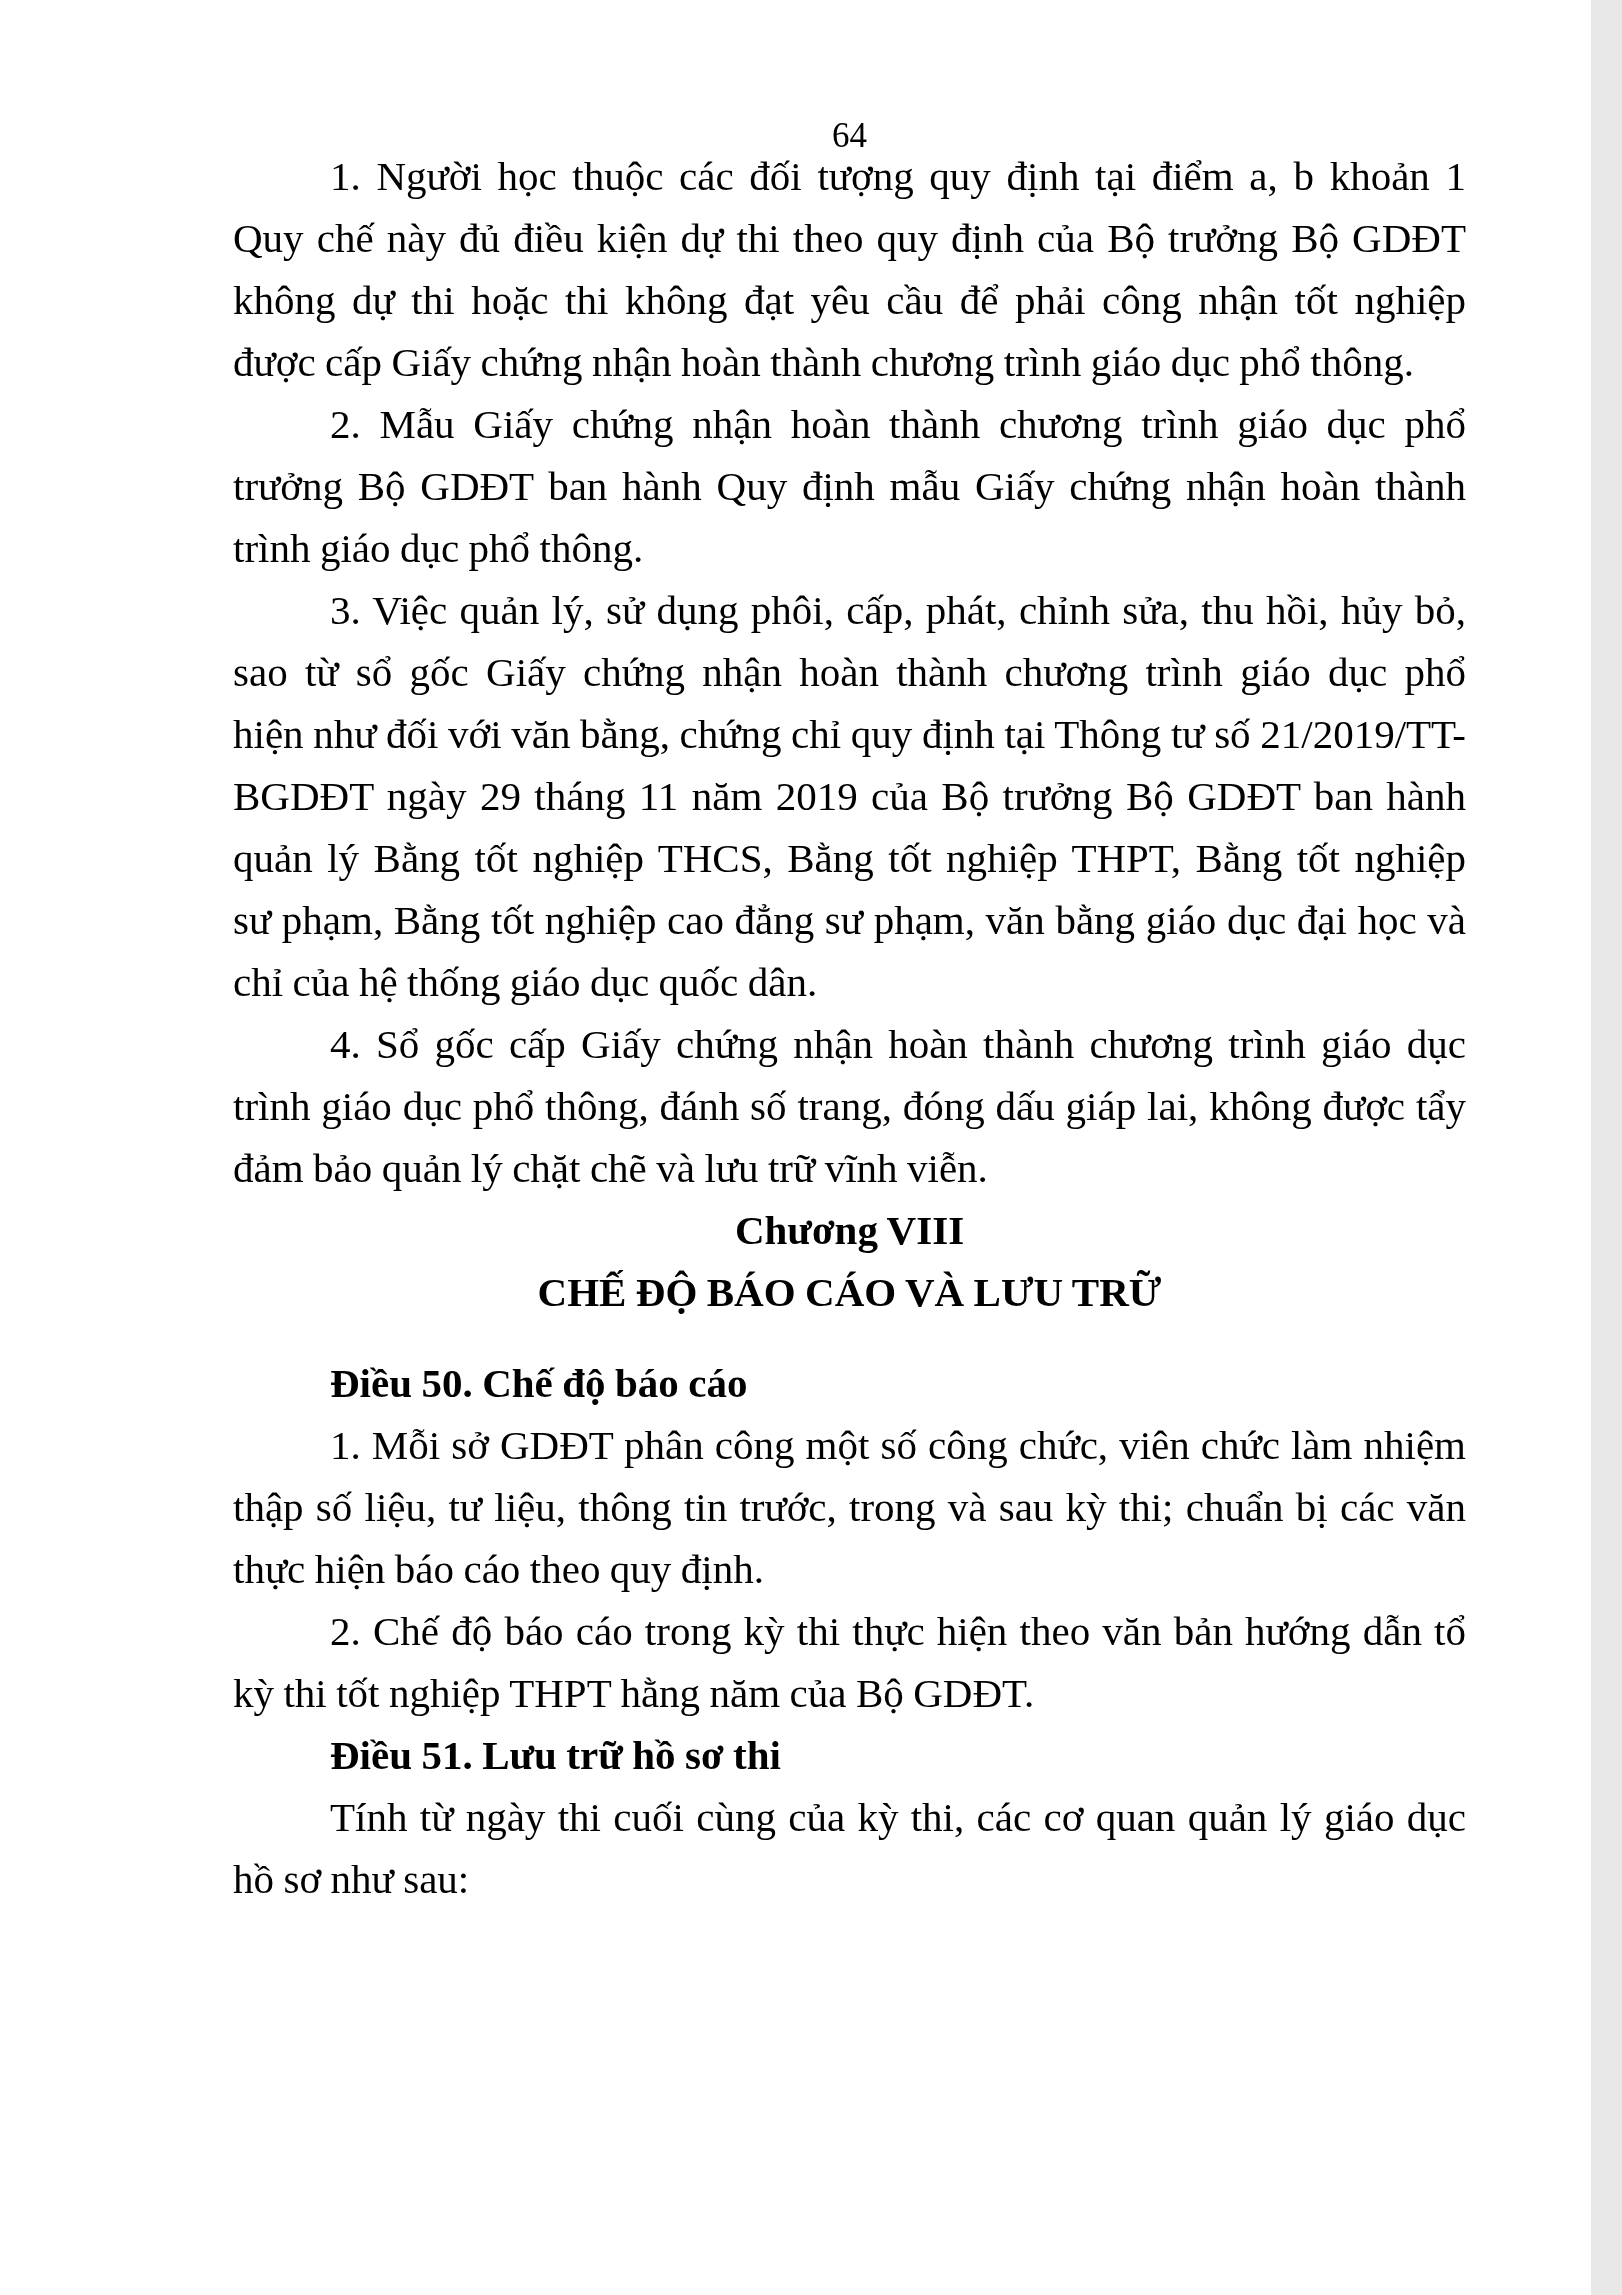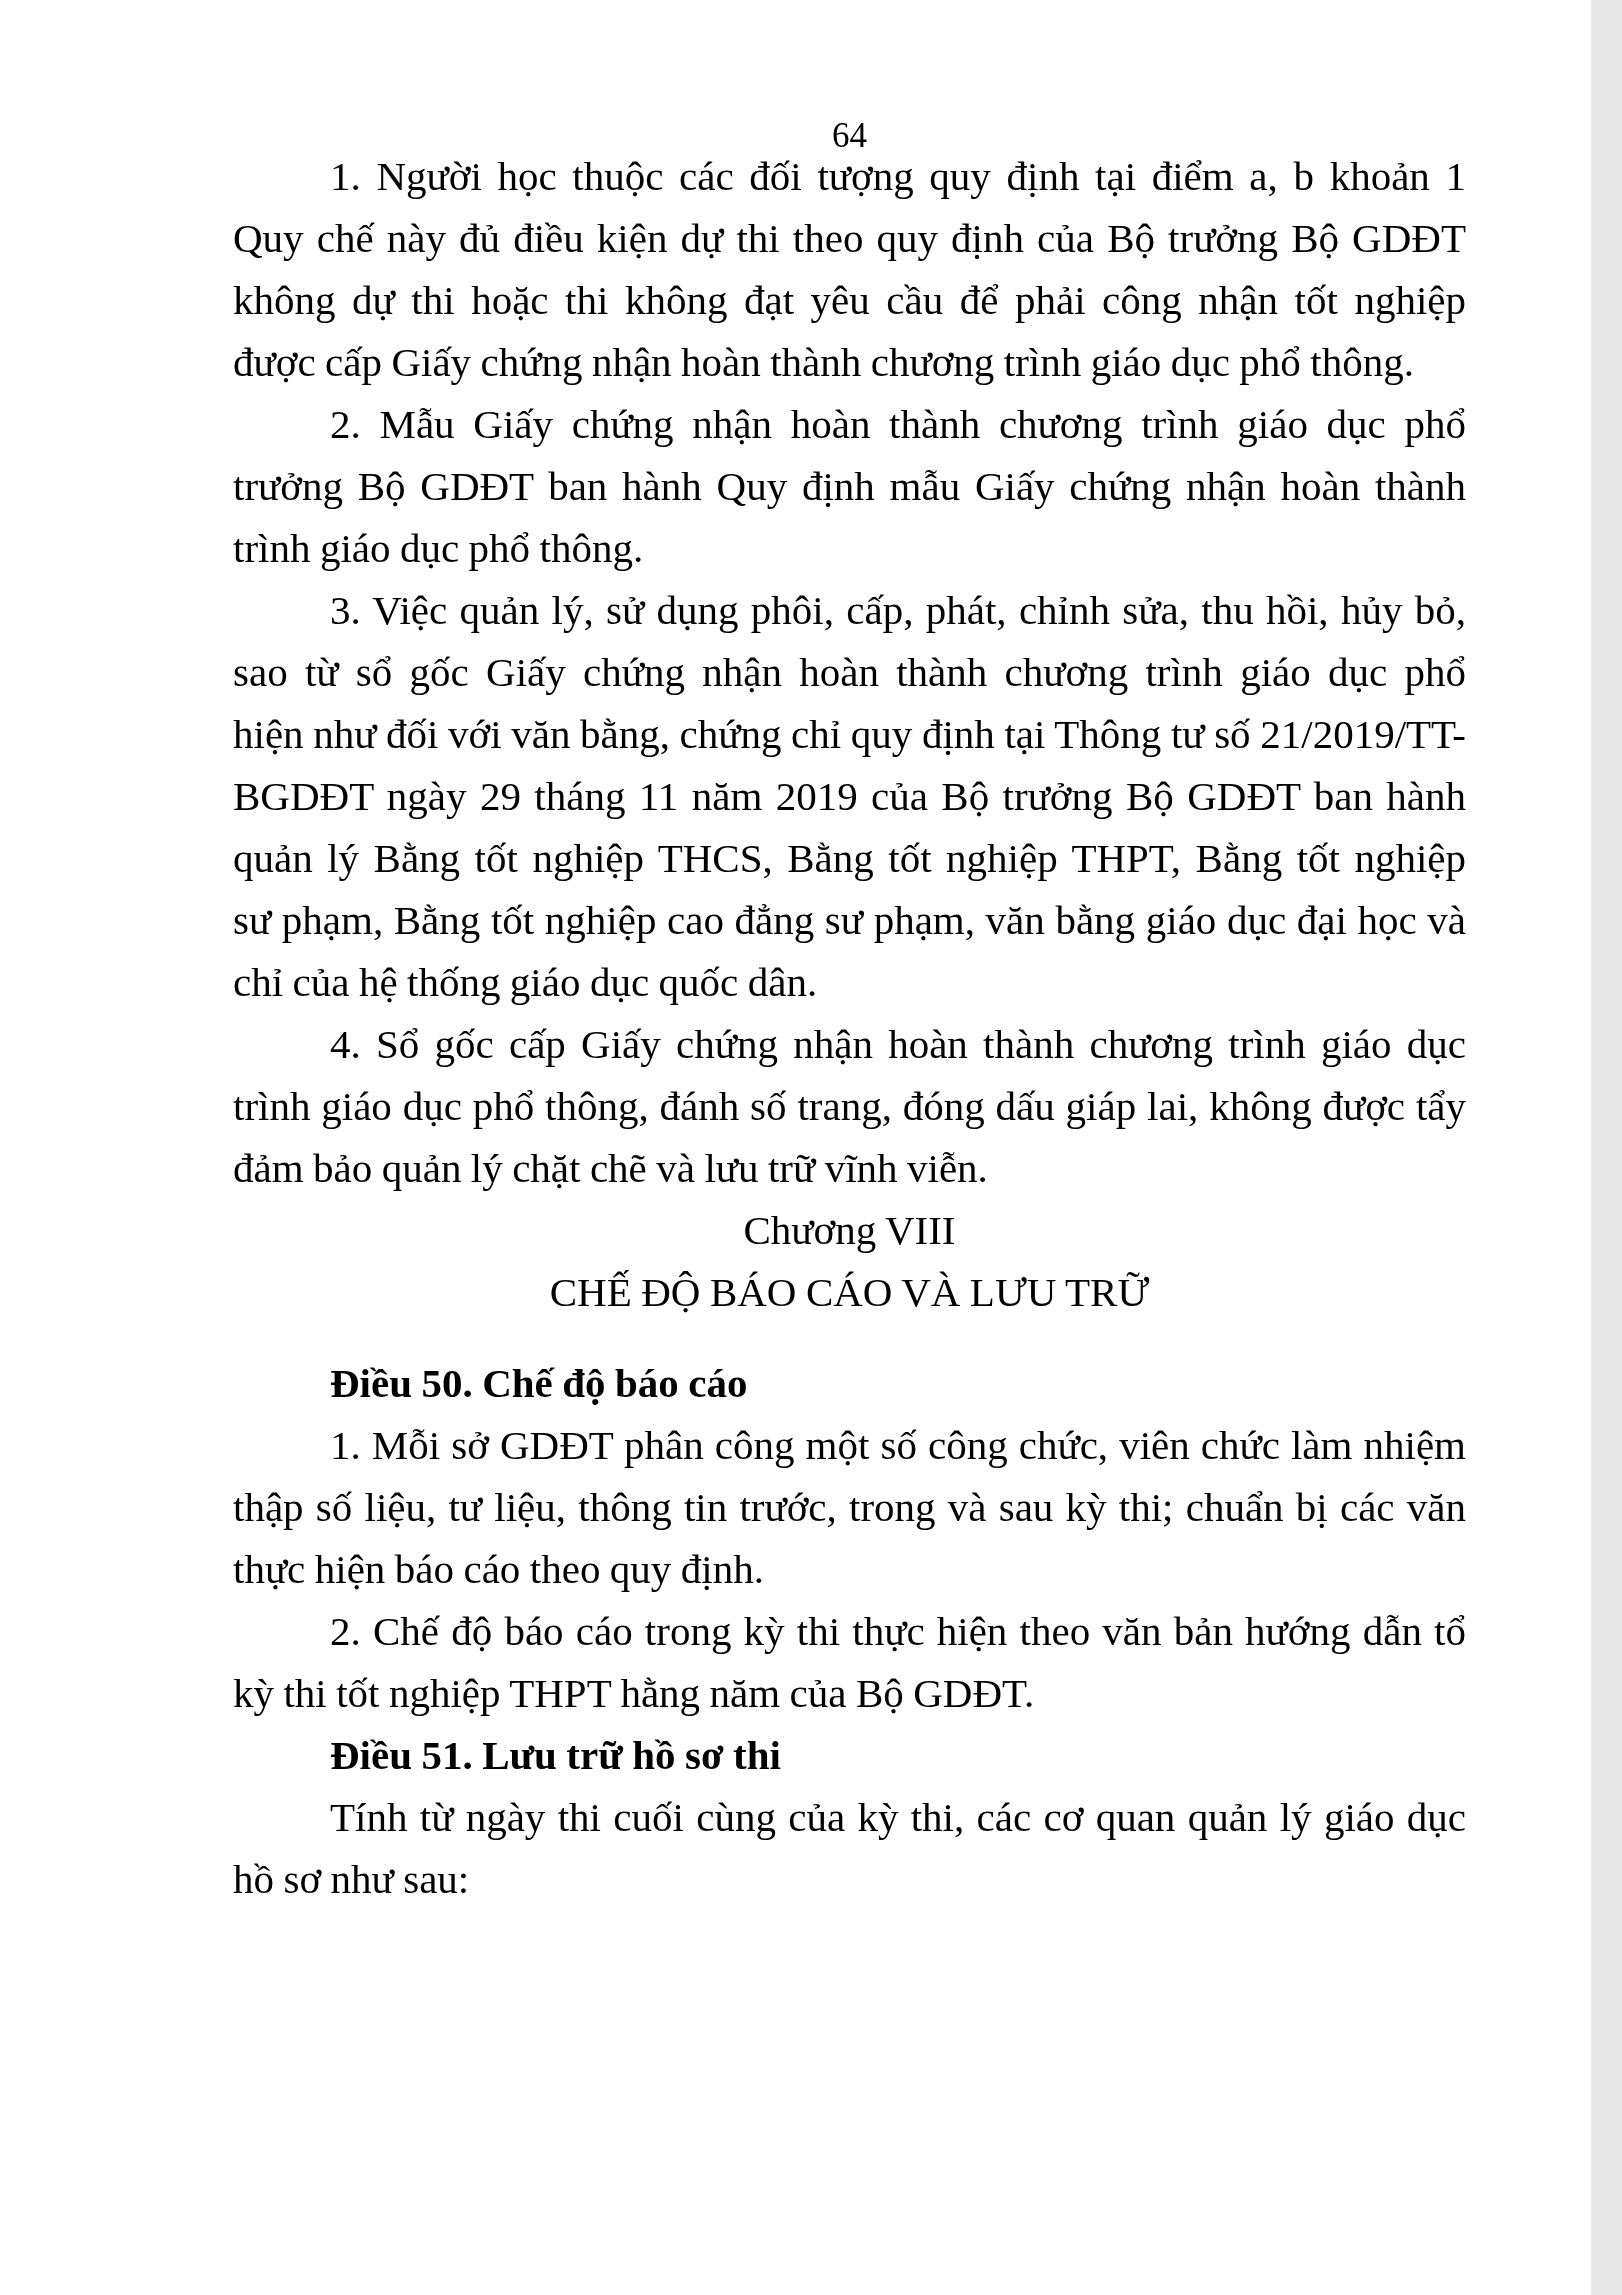--- a/index.html
+++ b/index.html
@@ -45,21 +45,21 @@
     text-indent: 97px;
   }
   .line.para-end {
     text-align: left;
     text-align-last: left;
   }
   .block-chapter-heading .line,
   .block-chapter-title .line {
     text-align: right;
     text-align-last: center;
-    font-weight: normal;
+    font-weight: bold;
     text-indent: 0;
   }
   .block-chapter-title {
     margin-bottom: 29px;
   }
   .block-article-heading .line {
     text-align: left;
     text-align-last: left;
     font-weight: bold;
     text-indent: 97px;

